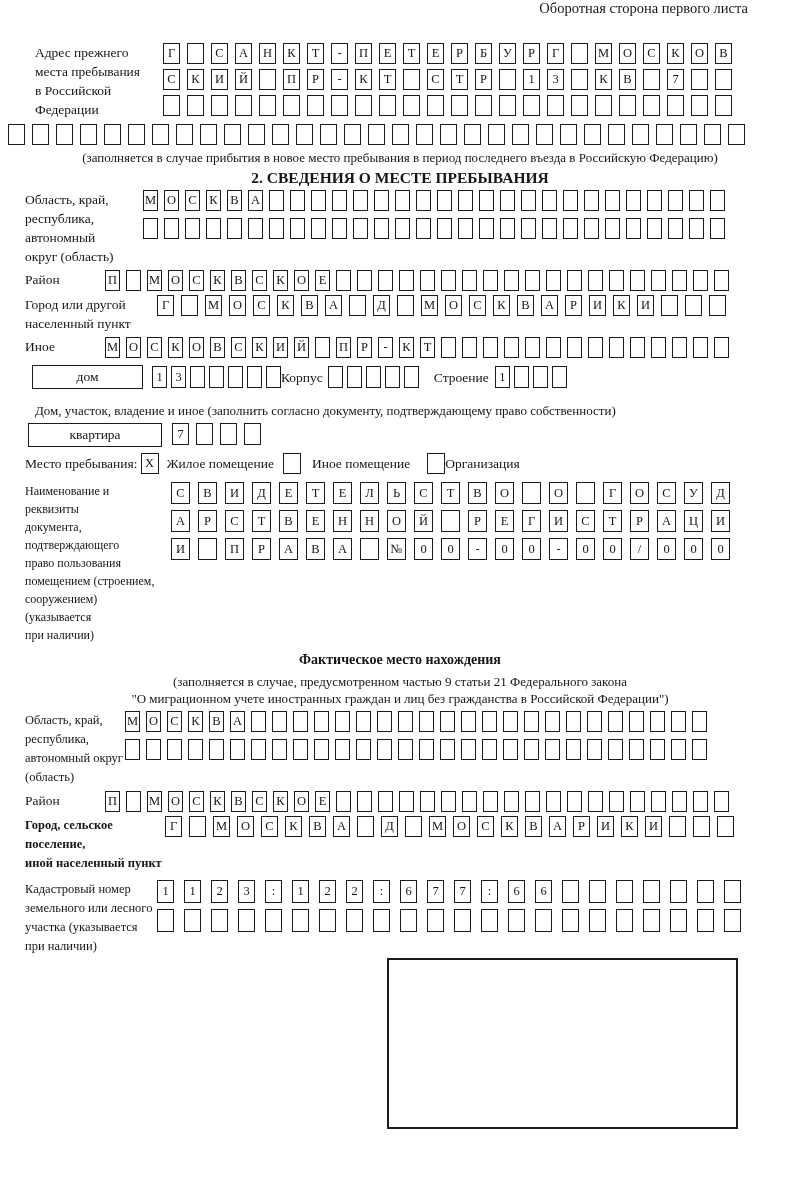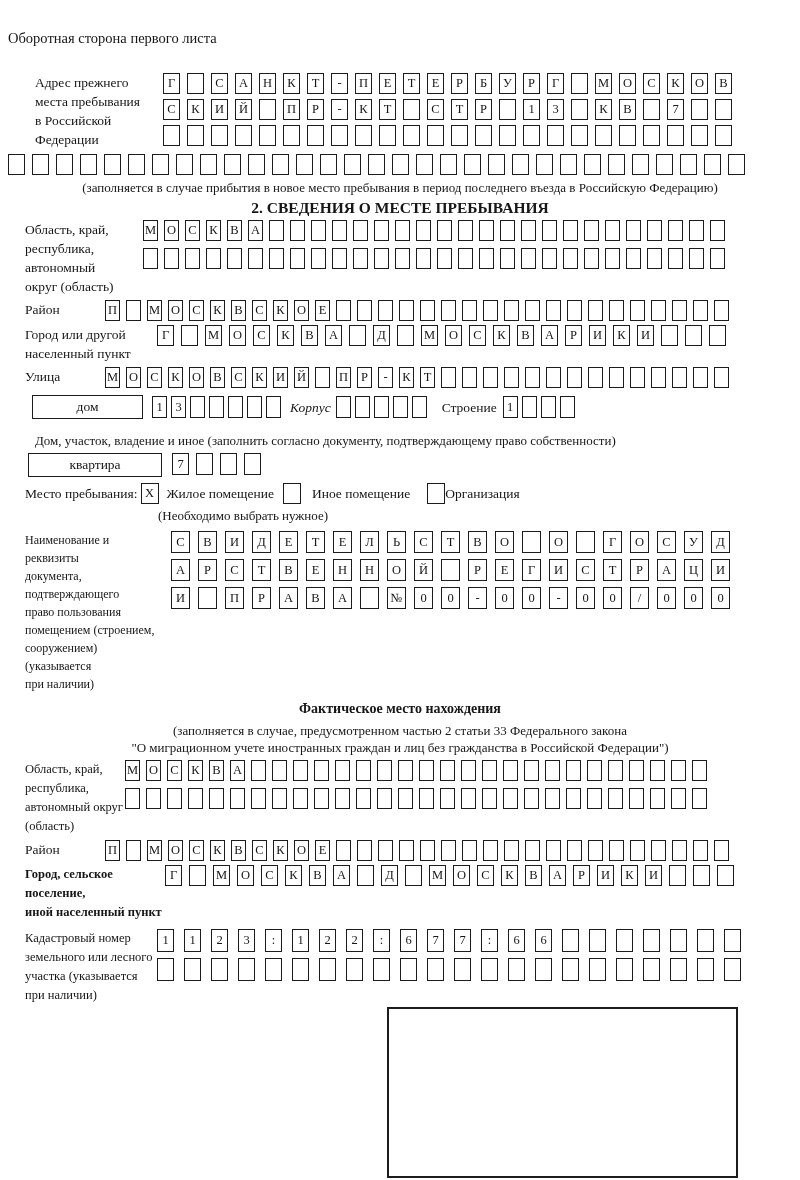--- a/index.html
+++ b/index.html
@@ -1,20 +1,20 @@
 <!DOCTYPE html>
 <html lang="ru"><head>
 <meta charset="utf-8">
 <style>
   html,body{margin:0;padding:0;background:#fff;}
   body{width:800px;height:1180px;overflow:hidden;color:#161616;
        font-family:"Liberation Serif","DejaVu Serif",serif;}
   .page{width:800px;height:1180px;padding:0 0 0 8px;box-sizing:border-box;position:relative;}
   
-  .hdr{margin-top:30px;padding-right:52px;text-align:left;font-size:14.5px;height:19px;}
+  .hdr{margin-top:0;padding-right:52px;text-align:right;font-size:14.5px;height:19px;}
   
   .row{display:flex;align-items:flex-start;}
   .lbl{font-size:13.5px;line-height:19px;flex:none;}
   .pre{white-space:pre-line;}
   .ml17{margin-left:17px;} .ml27{margin-left:27px;}
   .w80{width:80px;} .w100{width:100px;} .w118{width:118px;} .w128{width:128px;}
   .w132{width:132px;} .w138{width:138px;} .w140{width:140px;font-weight:bold;}
   .fs12{font-size:12px;line-height:18px;} .fs125{font-size:12.5px;line-height:19px;}
   .col{display:flex;flex-direction:column;gap:5px;}
   
@@ -303,21 +303,21 @@
         <div class="cell">И</div>
         <div class="cell">К</div>
         <div class="cell">И</div>
         <div class="cell"></div>
         <div class="cell"></div>
         <div class="cell"></div>
       </div>
   </div>
 
   <div class="row" style="margin-top:4px;">
-    <div class="lbl ml17 w80">Улица</div>
+    <div class="lbl ml17 w80">Иное</div>
     <div class="cells cB">
         <div class="cell">М</div>
         <div class="cell">О</div>
         <div class="cell">С</div>
         <div class="cell">К</div>
         <div class="cell">О</div>
         <div class="cell">В</div>
         <div class="cell">С</div>
         <div class="cell">К</div>
         <div class="cell">И</div>
@@ -349,21 +349,21 @@
     <div class="named-box" style="margin-left:24px;width:109px;">дом</div>
     <div class="cells cH" style="margin-left:9px;">
         <div class="cell">1</div>
         <div class="cell">3</div>
         <div class="cell"></div>
         <div class="cell"></div>
         <div class="cell"></div>
         <div class="cell"></div>
         <div class="cell"></div>
       </div>
-    <div class="inline-lbl" style="margin-left:9px;font-style:italic;">Корпус</div>
+    <div class="inline-lbl" style="">Корпус</div>
     <div class="cells cH" style="margin-left:5px;">
         <div class="cell"></div>
         <div class="cell"></div>
         <div class="cell"></div>
         <div class="cell"></div>
         <div class="cell"></div>
       </div>
     <div class="inline-lbl" style="margin-left:15px;">Строение</div>
     <div class="cells cH" style="margin-left:6px;">
         <div class="cell">1</div>
@@ -386,21 +386,20 @@
 
   <div class="row" style="margin-top:5px;align-items:center;">
     <div class="lbl ml17">Место пребывания:</div>
     <div class="chk" style="margin-left:3px;">X</div>
     <div class="inline-lbl" style="margin-left:8px;">Жилое помещение</div>
     <div class="chk" style="margin-left:9px;"></div>
     <div class="inline-lbl" style="margin-left:11px;">Иное помещение</div>
     <div class="chk" style="margin-left:17px;"></div>
     <div class="inline-lbl" style="">Организация</div>
   </div>
-  <div class="note" style="margin-top:2px;margin-left:150px;">(Необходимо выбрать нужное)</div>
 
   <div class="row" style="margin-top:7px;">
     <div class="lbl pre ml17 w138 fs12">Наименование и реквизиты
 документа, подтверждающего
 право пользования
 помещением (строением,
 сооружением) (указывается
 при наличии)</div>
     <div class="col" style="gap:6px;margin-left:8px;">
       <div class="cells cD">
@@ -469,21 +468,21 @@
           <div class="cell">0</div>
           <div class="cell">/</div>
           <div class="cell">0</div>
           <div class="cell">0</div>
           <div class="cell">0</div>
         </div>
     </div>
   </div>
 
   <div class="sub-title" style="margin-top:8px;">Фактическое место нахождения</div>
-  <div class="note center" style="margin-top:5px;">(заполняется в случае, предусмотренном частью 2 статьи 33 Федерального закона</div>
+  <div class="note center" style="margin-top:5px;">(заполняется в случае, предусмотренном частью 9 статьи 21 Федерального закона</div>
   <div class="note center">"О миграционном учете иностранных граждан и лиц без гражданства в Российской Федерации")</div>
 
   <div class="row" style="margin-top:4px;">
     <div class="lbl pre ml17 w100 fs125">Область, край,
 республика,
 автономный округ
 (область)</div>
     <div class="col" style="gap:7px;">
       <div class="cells cB">
           <div class="cell">М</div>

